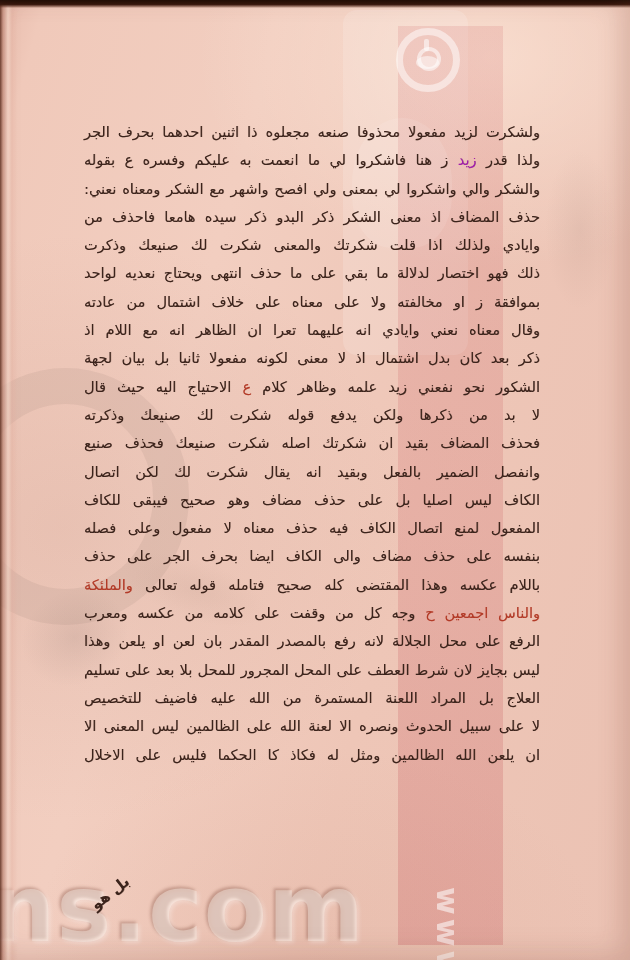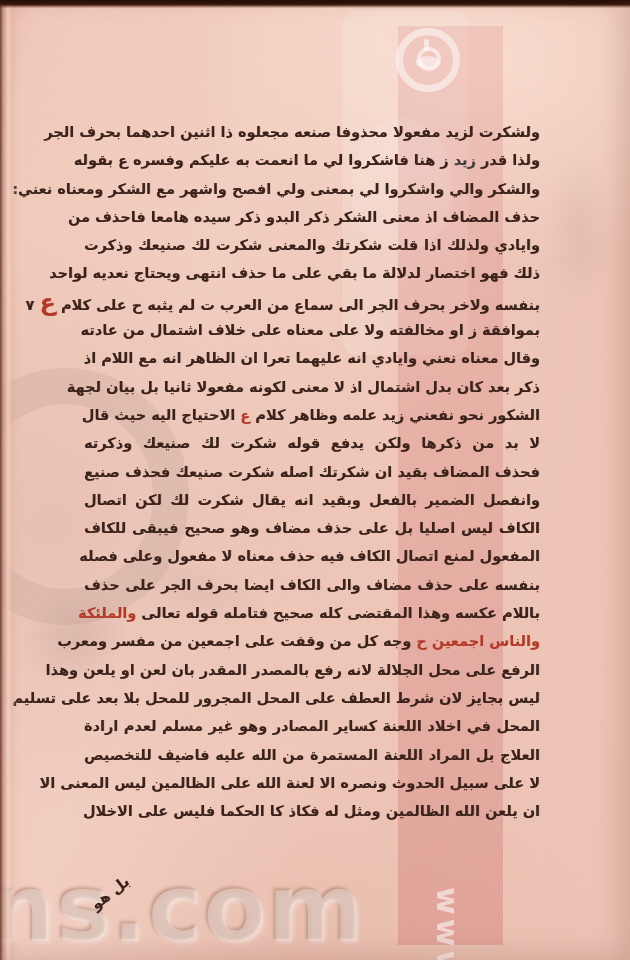--- a/index.html
+++ b/index.html
@@ -51,30 +51,30 @@
     transform:rotate(90deg);transform-origin:center;white-space:nowrap;line-height:40px;text-align:center;}
   
   .wm-site{position:absolute;left:-10px;top:856px;font-size:92px;font-weight:bold;letter-spacing:1px;
     color:rgba(255,246,238,0.38);
     text-shadow:-2px -2px 3px rgba(125,75,60,0.35), 2px 2px 4px rgba(255,255,255,0.30);
     white-space:nowrap;}
   
   #text-block{
     position:absolute;left:84px;top:118px;width:456px;
     direction:rtl;unicode-bidi:embed;
-    color:#3b231b;font-weight:bold;font-size:14.5px;
+    color:#3b231b;font-weight:normal;font-size:14.5px;
   }
   .line{
     height:28.3px;line-height:28.3px;
     text-align:justify;text-align-last:justify;
     overflow:visible;white-space:nowrap;
     text-shadow:0.4px 0.4px 0 rgba(59,35,27,0.35);
   }
   .line .red{color:#b23a27;text-shadow:0.4px 0.4px 0 rgba(178,58,39,0.3);}
-  .line .red2{color:#404040;}
+  .line .red2{color:#a21caf;}
   .line .big{font-size:24px;}
   #catchword{
     position:absolute;left:88px;top:884px;direction:rtl;
     color:#3b231b;font-weight:bold;font-size:15px;
     transform:rotate(-38deg);transform-origin:center;
     text-shadow:0.4px 0.4px 0 rgba(59,35,27,0.35);
   }
 </style>
 </head>
 <body>
@@ -98,36 +98,34 @@
   <div class="wm-vertical">www</div>
   <div class="wm-site">ns.com</div>
 
   <div id="text-block">
       <div class="line"><span>ولشكرت لزيد مفعولا محذوفا صنعه مجعلوه ذا اثنين احدهما بحرف الجر</span></div>
       <div class="line"><span>ولذا قدر </span><span class="red2">زيد</span><span> ز هنا فاشكروا لي ما انعمت به عليكم وفسره ع بقوله</span></div>
       <div class="line"><span>والشكر والي واشكروا لي بمعنى ولي افصح واشهر مع الشكر ومعناه نعني:</span></div>
       <div class="line"><span>حذف المضاف اذ معنى الشكر ذكر البدو ذكر سيده هامعا فاحذف من</span></div>
       <div class="line"><span>وايادي ولذلك اذا قلت شكرتك والمعنى شكرت لك صنيعك وذكرت</span></div>
       <div class="line"><span>ذلك فهو اختصار لدلالة ما بقي على ما حذف انتهى ويحتاج نعديه لواحد</span></div>
-      <div class="line"><span>بنفسه ولاخر بحرف الجر الى سماع من العرب ت لم يثبه ح على كلام </span><span class="red big">ع</span><span> ٧</span></div>
       <div class="line"><span>بموافقة ز او مخالفته ولا على معناه على خلاف اشتمال من عادته</span></div>
       <div class="line"><span>وقال معناه نعني وايادي انه عليهما تعرا ان الظاهر انه مع اللام اذ</span></div>
       <div class="line"><span>ذكر بعد كان بدل اشتمال اذ لا معنى لكونه مفعولا ثانيا بل بيان لجهة</span></div>
       <div class="line"><span>الشكور نحو نفعني زيد علمه وظاهر كلام </span><span class="red">ع</span><span> الاحتياج اليه حيث قال</span></div>
       <div class="line"><span>لا بد من ذكرها ولكن يدفع قوله شكرت لك صنيعك وذكرته</span></div>
       <div class="line"><span>فحذف المضاف بقيد ان شكرتك اصله شكرت صنيعك فحذف صنيع</span></div>
       <div class="line"><span>وانفصل الضمير بالفعل وبقيد انه يقال شكرت لك لكن اتصال</span></div>
       <div class="line"><span>الكاف ليس اصليا بل على حذف مضاف وهو صحيح فيبقى للكاف</span></div>
       <div class="line"><span>المفعول لمنع اتصال الكاف فيه حذف معناه لا مفعول وعلى فصله</span></div>
       <div class="line"><span>بنفسه على حذف مضاف والى الكاف ايضا بحرف الجر على حذف</span></div>
       <div class="line"><span>باللام عكسه وهذا المقتضى كله صحيح فتامله قوله تعالى </span><span class="red">والملئكة</span></div>
-      <div class="line"><span class="red">والناس اجمعين ح</span><span> وجه كل من وقفت على اجمعين من مفسر ومعرب</span></div>
+      <div class="line"><span class="red">والناس اجمعين ح</span><span> وجه كل من وقفت على كلامه من عكسه ومعرب</span></div>
       <div class="line"><span>الرفع على محل الجلالة لانه رفع بالمصدر المقدر بان لعن او يلعن وهذا</span></div>
       <div class="line"><span>ليس بجايز لان شرط العطف على المحل المجرور للمحل بلا بعد على تسليم</span></div>
-      <div class="line"><span>المحل في اخلاد اللعنة كساير المصادر وهو غير مسلم لعدم ارادة</span></div>
       <div class="line"><span>العلاج بل المراد اللعنة المستمرة من الله عليه فاضيف للتخصيص</span></div>
       <div class="line"><span>لا على سبيل الحدوث ونصره الا لعنة الله على الظالمين ليس المعنى الا</span></div>
       <div class="line"><span>ان يلعن الله الظالمين ومثل له فكاذ كا الحكما فليس على الاخلال</span></div>
     </div>
   <div id="catchword">بل هو</div>
 
   <div class="left-edge"></div>
   <div class="top-edge"></div>
   <div id="vignette"></div>
 </div>

